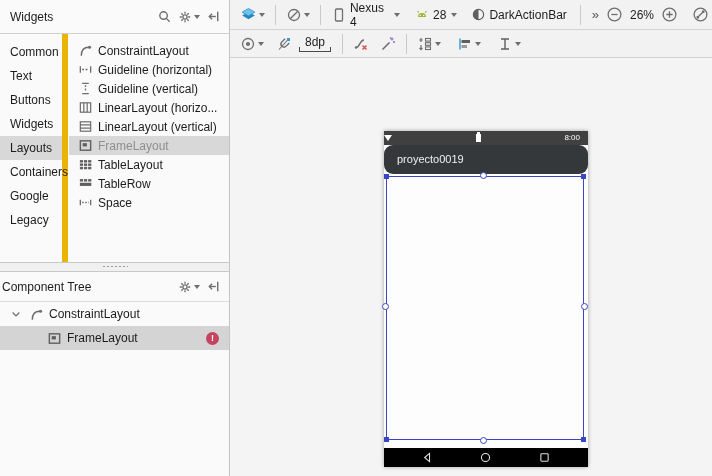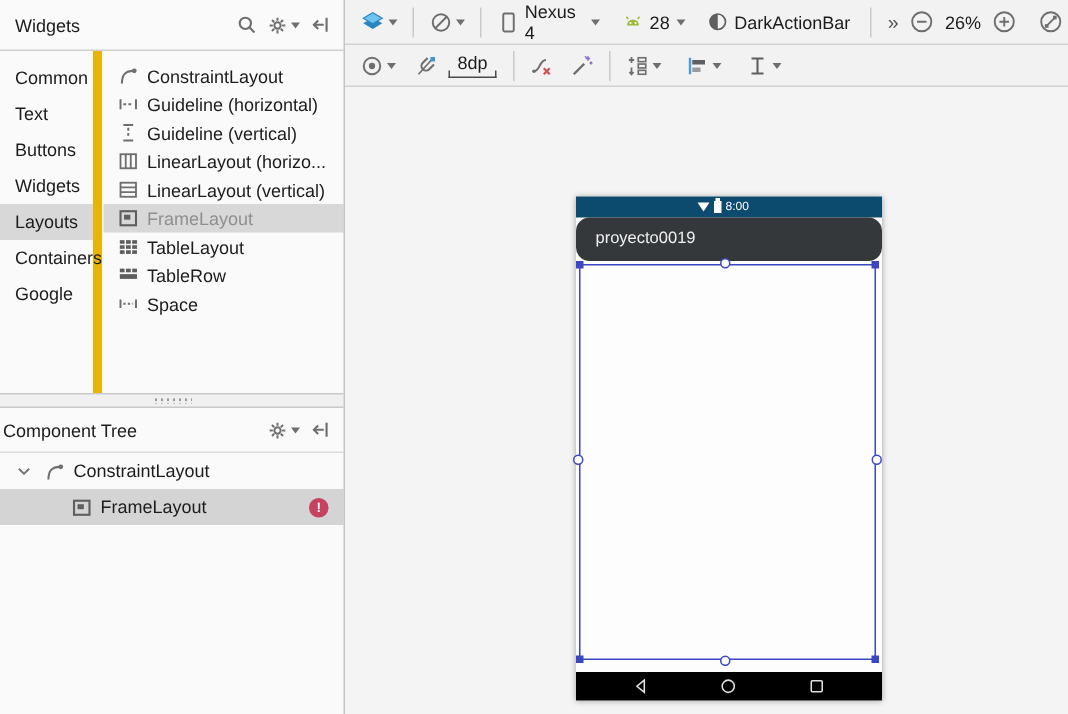--- a/index.html
+++ b/index.html
@@ -62,21 +62,21 @@
   .chevrons { color:#555; font-size:13px; margin:0 4px; cursor:pointer; }
   .margin-widget { position:relative; padding:0 6px 2px; border-bottom:1px solid #4a4a4a; margin:0 4px; cursor:pointer; }
   .margin-widget::before, .margin-widget::after { content:""; position:absolute; bottom:-1px; width:1px; height:5px; background:#4a4a4a; }
   .margin-widget::before { left:0; } .margin-widget::after { right:0; }
 
   .canvas { position:absolute; left:230px; top:58px; right:0; bottom:0; background:#f4f4f4; }
 
   
   .phone { position:absolute; left:384px; top:131px; width:204px; height:336px;
     box-shadow:0 0 4px rgba(0,0,0,0.35); background:#fdfdfd; }
-  .statusbar { height:14px; background:#0c4a6e; display:flex; align-items:center; justify-content:center; padding-right:8px; }
+  .statusbar { height:14px; background:#404040; display:flex; align-items:center; justify-content:space-between; padding-right:8px; }
   .wifi { width:0; height:0; border-left:4px solid transparent; border-right:4px solid transparent; border-top:6px solid #fff; margin-right:3px; }
   .battery { width:5px; height:8px; background:#fff; position:relative; margin-right:3px; }
   .battery::before { content:""; position:absolute; top:-2px; left:1px; width:3px; height:2px; background:#fff; }
   .stime { color:#fff; font-size:8px; line-height:14px; }
   .actionbar { height:29px; background:#35383b; color:#f0f0f0; font-size:11px; line-height:29px; padding-left:13px;border-radius:9px; }
   .content { position:relative; height:274px; background:#fdfdfd; }
   .selrect { position:absolute; left:2px; right:4px; top:2px; bottom:8px; border:1px solid #3a46c4; }
   .h-sq { position:absolute; width:5px; height:5px; background:#3a46c4; }
   .h-ci { position:absolute; width:7px; height:7px; background:#fff; border:1.5px solid #3a46c4; border-radius:50%; }
   .navbar { height:19px; background:#000; display:flex; align-items:center; justify-content:space-around; padding:0 14px; }
@@ -123,20 +123,21 @@
 
     <div class="palette-body">
       <div class="cats">
         <div class="cat">Common</div>
         <div class="cat">Text</div>
         <div class="cat">Buttons</div>
         <div class="cat">Widgets</div>
         <div class="cat selected">Layouts</div>
         <div class="cat">Containers</div>
         <div class="cat">Google</div>
+        <div class="cat">Legacy</div>
       </div>
 
       <div class="pitems">
         <div class="pitem">
           <span class="picon">
             <svg width="15" height="15" viewBox="0 0 16 16">
                 <path d="M3.5 13.5 C3.5 7 6 4.5 11.5 4.5" fill="none" stroke="#6e6e6e" stroke-width="1.5"></path>
                 <circle cx="12.3" cy="4.5" r="1.7" fill="#6e6e6e"></circle>
               </svg>
           </span>

